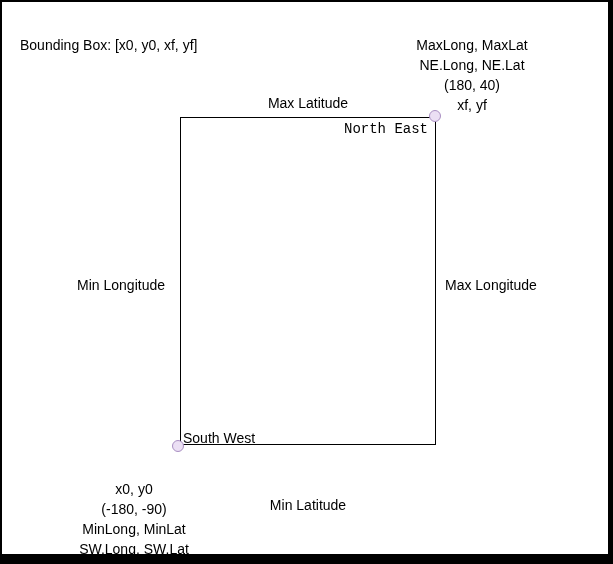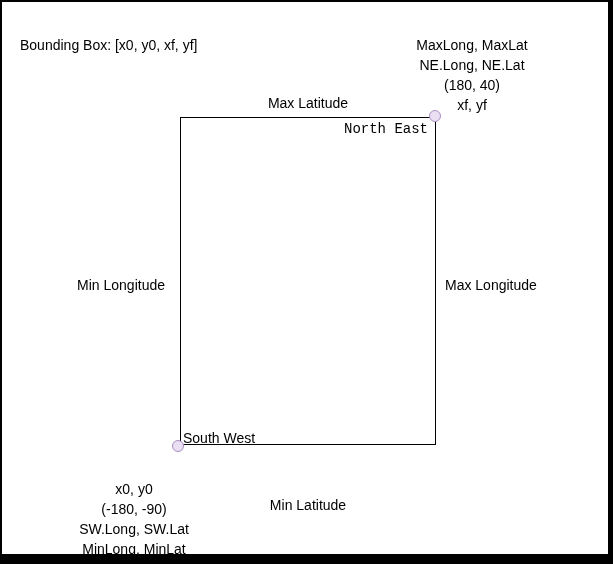--- a/index.html
+++ b/index.html
@@ -86,20 +86,20 @@
 
   <div class="txt" style="right:443px; top:275px;">Min Longitude</div>
 
   <div class="txt" style="left:181px; top:428px;">South West</div>
 
   <div class="txt center-over-rect" style="top:459px;margin-top:36px;">Min Latitude</div>
 
   <div class="anno-block" style="left:22px; top:449px; width:220px;margin-top:28px;">
     <div class="line">x0, y0</div>
     <div class="line">(-180, -90)</div>
+    <div class="line">MinLong, MinLat</div>
     <div class="line">SW.Long, SW.Lat</div>
-    <div class="line">MinLong, MinLat</div>
   </div>
 
   <div class="corner-dot" style="left:427px; top:108px;"></div>
   <div class="corner-dot" style="left:170px; top:438px;"></div>
 
 </div>
 
 </body></html>

